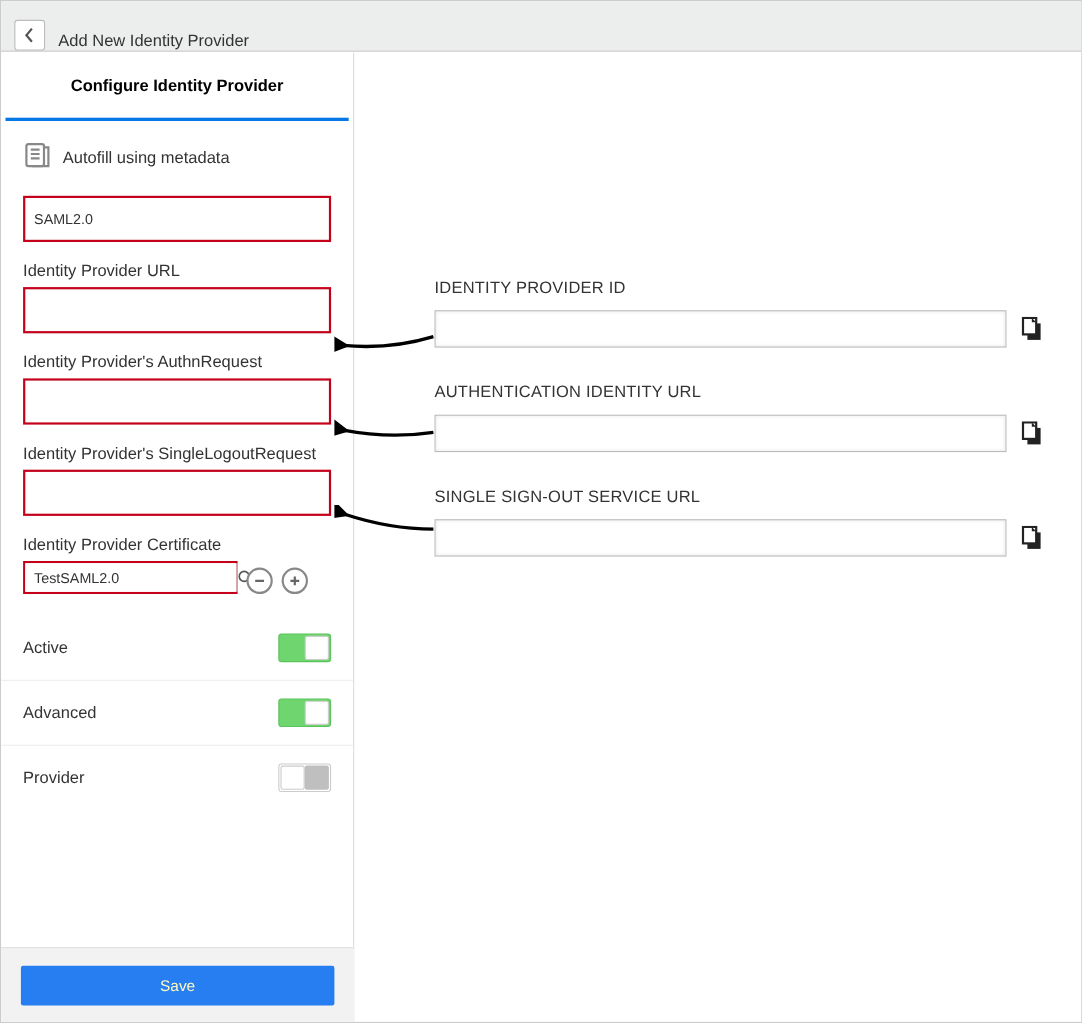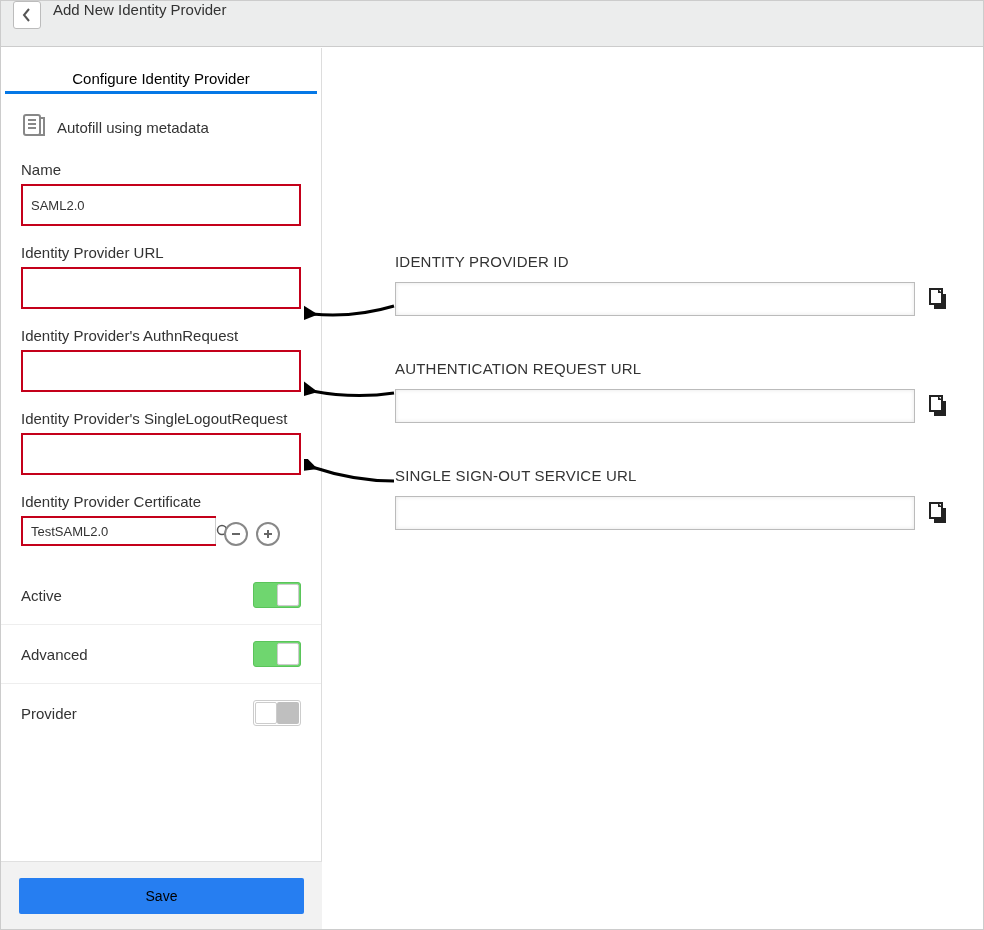--- a/index.html
+++ b/index.html
@@ -3,21 +3,21 @@
 <meta charset="utf-8">
 <style>
   * { box-sizing: border-box; font-family: -apple-system, "Segoe UI", Helvetica, Arial, sans-serif; }
   html, body { margin:0; padding:0; background:#fff; }
   body { width:984px; height:930px; border:1px solid #ccc; position:relative; }
   .header {
     background:#eceded;
     height:46px;
     border-bottom:1px solid #ccc;
     display:flex;
-    align-items:flex-start;
+    align-items:flex-end;
     padding:0 12px;
     gap:12px;
   }
   .back-btn {
     width:28px; height:28px;
     background:#fff;
     border:1px solid #bcbcbc;
     border-radius:3px;
     display:flex; align-items:center; justify-content:center;
     cursor:pointer;
@@ -25,24 +25,24 @@
   .header-title { font-size:15px; color:#333; }
   .left-panel {
     position:absolute;
     top:47px; left:0;
     width:321px;
     height:882px;
     border-right:1px solid #ddd;
     background:#fff;
   }
   .tab-header {
-    font-weight:400;
+    font-weight:700;
     font-size:15px;
     text-align:center;
-    padding:22px 0 4px;
+    padding:22px 0 20px;
     border-bottom:3px solid #0578e6;
     margin:0 4px;
   }
   .section { padding:18px 20px 0 20px; }
   .autofill-row { display:flex; align-items:center; gap:10px; margin-bottom:19px; }
   .autofill-icon { color:#888; }
   .autofill-text { font-size:15px; color:#333; }
   .field-label { font-size:15px; color:#333; margin-bottom:6px; }
   .field-block { margin-bottom:18px; }
   .red-input {
@@ -137,33 +137,33 @@
     position:absolute;
     bottom:0; left:0; width:321px;
     background:#f2f2f2;
     padding:16px 18px;
     border-top:1px solid #e0e0e0;
   }
   .save-btn {
     width:100%;
     height:36px;
     background:#267ef1;
-    color:#000000;
+    color:#fef9c3;
     font-size:14px;
     border:none;
     border-radius:2px;
     cursor:pointer;
   }
   .right-panel {
     position:absolute;
     top:47px; left:322px;
     width:660px;
     padding:30px 30px 0 72px;
   }
-  .rp-group { margin-bottom:44px; position:relative; }
+  .rp-group { margin-bottom:32px; position:relative; }
   .rp-label {
     font-size:15px;
     letter-spacing:0.2px;
     color:#333;
     margin-bottom:12px;
   }
   .rp-input-row { display:flex; align-items:center; gap:8px; }
   .rp-input {
     flex:1;
     height:34px;
@@ -205,21 +205,20 @@
             <line x1="7" y1="8" x2="15" y2="8" stroke="#888" stroke-width="2"></line>
             <line x1="7" y1="12" x2="15" y2="12" stroke="#888" stroke-width="2"></line>
             <line x1="7" y1="16" x2="15" y2="16" stroke="#888" stroke-width="2"></line>
             <path d="M19 6 L23 6 L23 23 L8 23" fill="none" stroke="#888" stroke-width="2"></path>
           </svg>
       </span>
       <span class="autofill-text">Autofill using metadata</span>
     </div>
 
     <div class="field-block">
-      <div class="field-label">Name</div>
       <input class="red-input" value="SAML2.0" style="">
     </div>
 
     <div class="field-block">
       <div class="field-label">Identity Provider URL</div>
       <input class="red-input" value="" style="">
     </div>
 
     <div class="field-block">
       <div class="field-label">Identity Provider's AuthnRequest</div>
@@ -295,21 +294,21 @@
         <svg width="20" height="22" viewBox="0 0 20 22">
             <rect x="6" y="6" width="12" height="15" fill="#222"></rect>
             <rect x="2" y="1" width="12" height="15" fill="#fff" stroke="#222" stroke-width="2"></rect>
             <path d="M10 1 L14 5 L10 5 Z" fill="#222"></path>
           </svg>
       </div>
     </div>
   </div>
 
   <div class="rp-group">
-    <div class="rp-label">AUTHENTICATION REQUEST URL</div>
+    <div class="rp-label">AUTHENTICATION IDENTITY URL</div>
     <div class="rp-input-row">
       <input class="rp-input" style="">
       <div class="copy-btn">
         <svg width="20" height="22" viewBox="0 0 20 22">
             <rect x="6" y="6" width="12" height="15" fill="#222"></rect>
             <rect x="2" y="1" width="12" height="15" fill="#fff" stroke="#222" stroke-width="2"></rect>
             <path d="M10 1 L14 5 L10 5 Z" fill="#222"></path>
           </svg>
       </div>
     </div>

